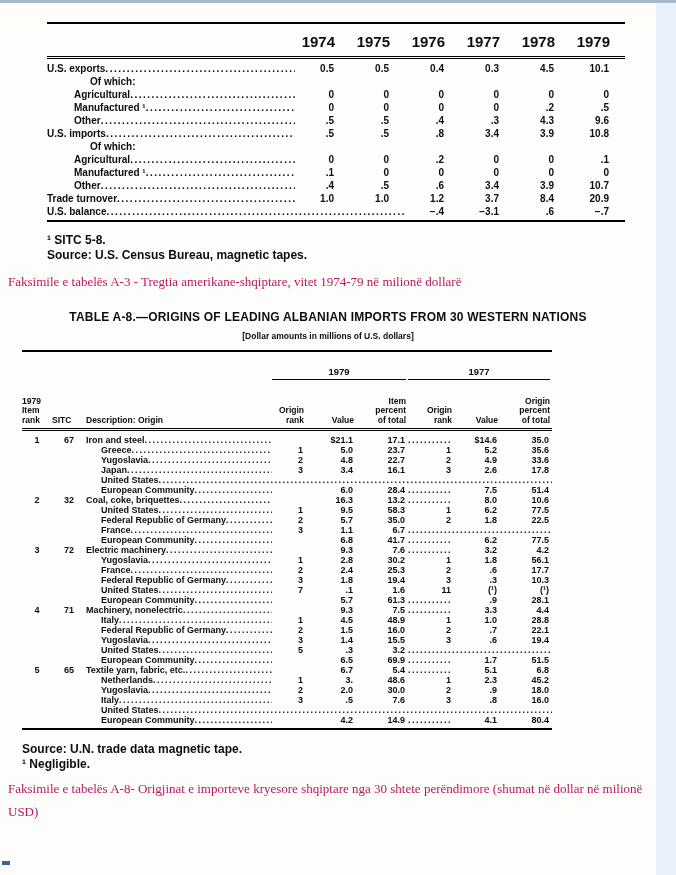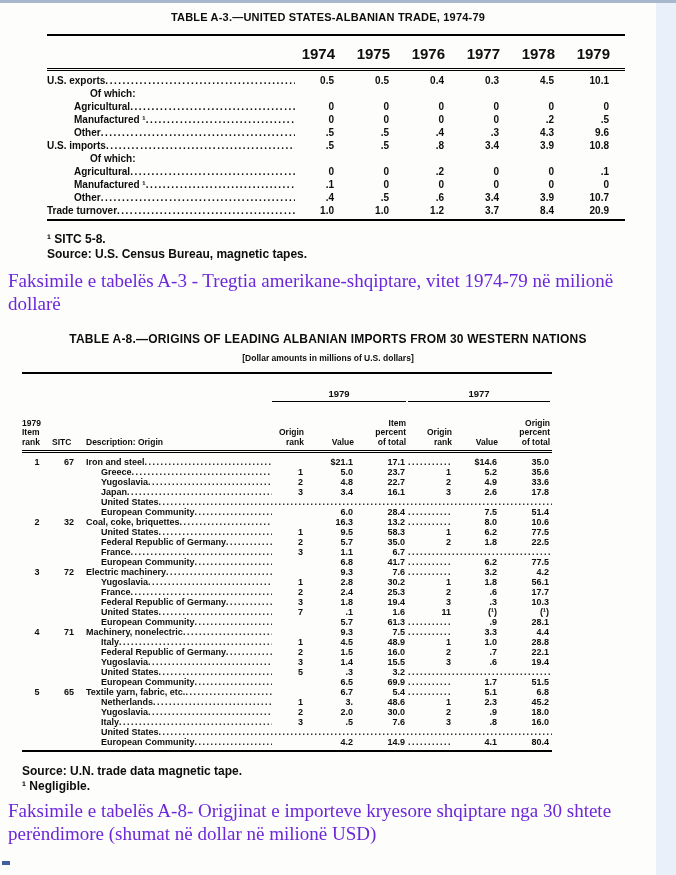--- a/index.html
+++ b/index.html
@@ -61,35 +61,34 @@
   table.a8 td.c { text-align:center; }
   table.a8 td.num { text-align:right; padding-right:3px; }
   table.a8 tbody tr:first-child td { padding-top:4px; }
   table.a8 tbody tr:last-child td { border-bottom:2px solid #000; padding-bottom:3px; }
   table.a8 .ind0 { padding-left:0; }
   table.a8 .ind1 { padding-left:15px; }
   .a8-notes { margin-left:14px; margin-top:12px; }
 
   
   .caption {
-    font-family:"Liberation Serif", serif; font-size:19px; line-height:23px;
-    color:#6d28d9; margin-top:7px; max-width:648px;
+    font-family:"Liberation Serif", serif; font-size:13px; line-height:23px;
+    color:#be185d; margin-top:7px; max-width:648px;
   }
   .caption-a8 { margin-top:5px; }
 </style>
 </head>
 <body>
 
 <div class="top-strip"></div>
 <div class="right-strip"></div>
 
 <div class="content">
 
   <section>
-    <div class="fax-title">TABLE A-3.—UNITED STATES-ALBANIAN TRADE, 1974-79</div>
 
     <table class="a3">
       <colgroup>
         <col style="width:248px">
           <col style="width:55px">
           <col style="width:55px">
           <col style="width:55px">
         <col style="width:55px">
           <col style="width:55px">
           <col style="width:55px">
@@ -250,20 +249,32 @@
                 <span class="lbl">Trade turnover</span>
                 <span class="dots"></span>
               </div>
             </td>
             <td class="num">1.0</td>
             <td class="num">1.0</td>
             <td class="num">1.2</td>
             <td class="num">3.7</td>
             <td class="num">8.4</td>
             <td class="num">20.9</td>
+          </tr>
+          <tr>
+            <td class="lab ind0" colspan="3">
+              <div class="lw">
+                <span class="lbl">U.S. balance</span>
+                <span class="dots"></span>
+              </div>
+            </td>
+            <td class="num">−.4</td>
+            <td class="num">−3.1</td>
+            <td class="num">.6</td>
+            <td class="num">−.7</td>
           </tr>
         </tbody>
     </table>
 
     <div class="fax-notes a3-notes">
       <div>¹ SITC 5-8.</div>
       <div>Source: U.S. Census Bureau, magnetic tapes.</div>
     </div>
   </section>
 

